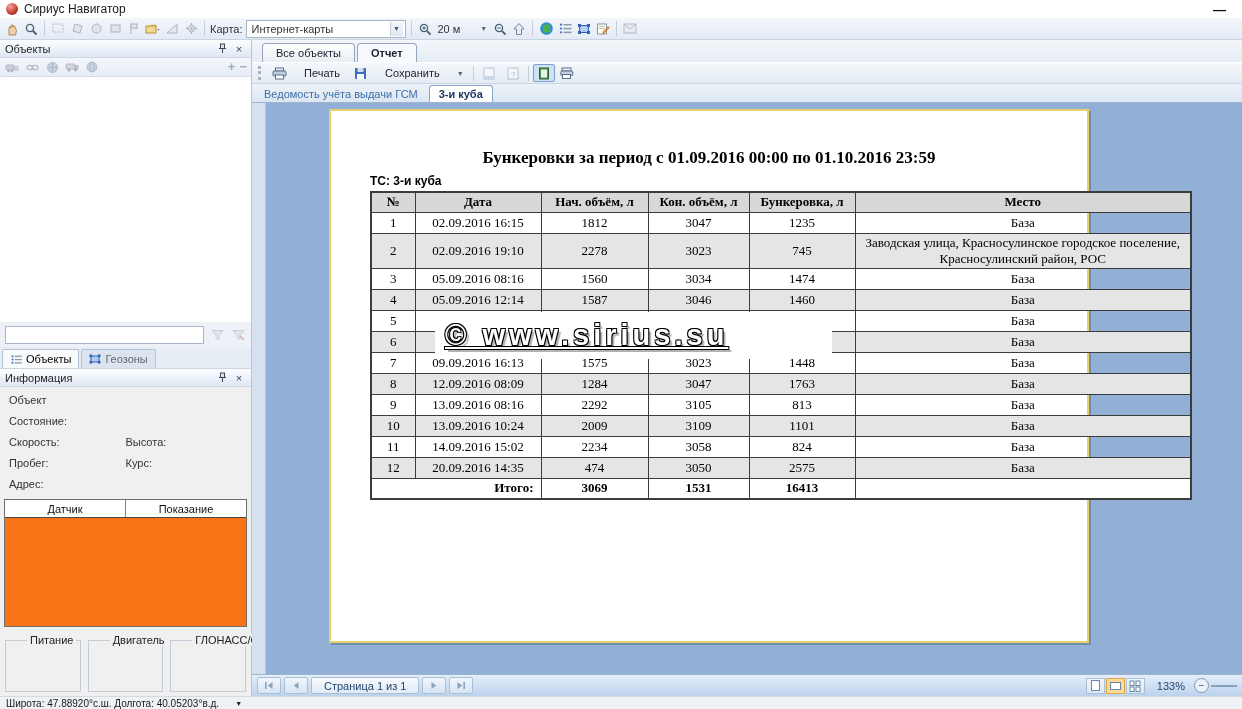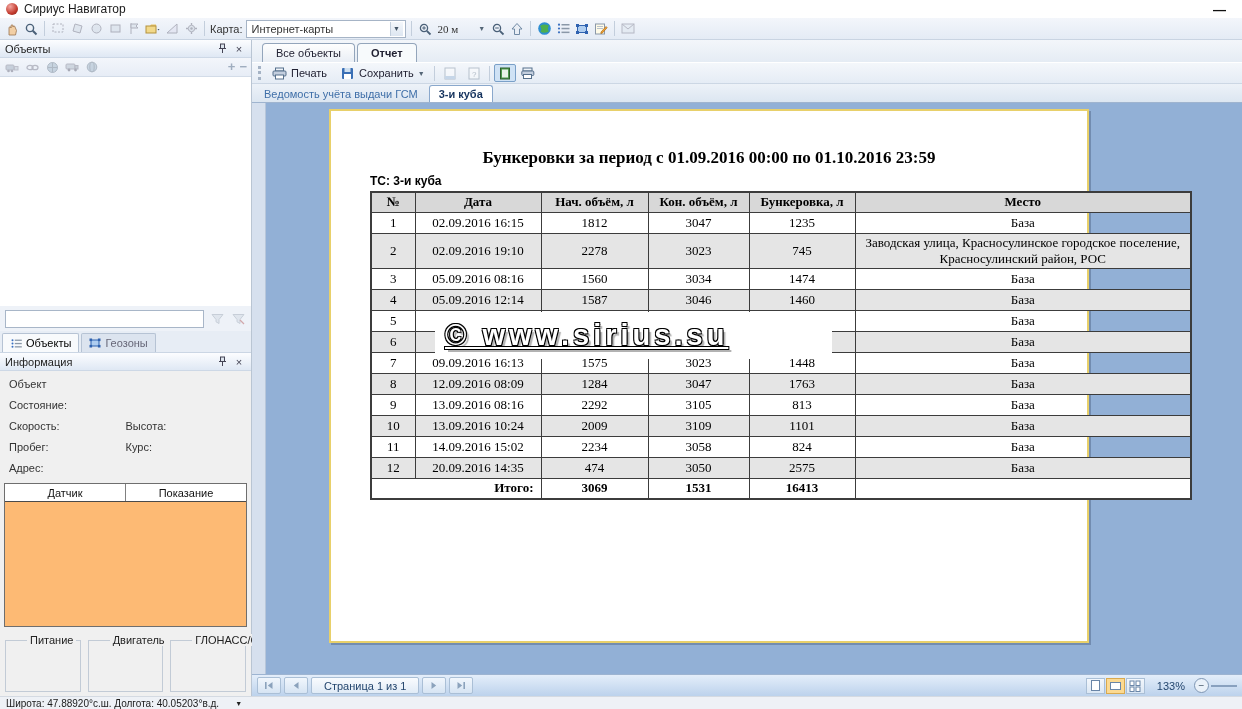--- a/index.html
+++ b/index.html
@@ -16,21 +16,21 @@
   .menubar { height:20px; display:flex; align-items:center; background:linear-gradient(#f8fafd,#edf1f8); border-bottom:1px solid #e2e8f1; font-size:12px; color:#1a1a1a; padding-left:4px; }
   .menu-item { padding:2px 11px; }
 
   
   .toolbar { height:22px; display:flex; align-items:center; background:linear-gradient(#f3f6fb,#e4ebf5); border-bottom:1px solid #c9d4e2; padding:0 4px; gap:3px; font-size:11px; color:#333; }
   .tb-sep { width:1px; height:15px; background:#c3cedc; margin:0 2px; }
   .ic { width:16px; height:16px; display:flex; align-items:center; justify-content:center; }
   .dim { opacity:.45; }
   .combo { width:160px; height:18px; background:#fff; border:1px solid #a6b4c6; display:flex; align-items:center; justify-content:space-between; padding:0 2px 0 5px; font-size:11px; }
   .combo-arrow { width:13px; height:14px; background:linear-gradient(#f4f7fb,#dde6f1); border-left:1px solid #c2cedc; display:flex; align-items:center; justify-content:center; font-size:7px; color:#456; }
-  .zoomscale { display:flex; align-items:center; gap:20px; padding:0 2px;font-family:Liberation Serif, serif; }
+  .zoomscale { display:flex; align-items:center; gap:20px; padding:0 2px; }
   .caret { font-size:7px; color:#567; }
 
   
   .content { flex:1; display:flex; min-height:0; }
 
   
   .left { width:252px; display:flex; flex-direction:column; background:#f0f0f0; border-right:1px solid #b9c5d3; }
   .panel-hdr { height:18px; display:flex; align-items:center; background:linear-gradient(#fcfdff,#dfe8f4); border-bottom:1px solid #cdd8e6; font-size:11px; color:#222; padding:0 5px; }
   .panel-hdr .sp { flex:1; }
   .hdr-ic { width:14px; height:14px; display:flex; align-items:center; justify-content:center; font-size:11px; color:#445; margin-left:3px; }
@@ -39,36 +39,36 @@
   .pm { font-size:13px; font-weight:bold; color:#9fadbf; line-height:10px; }
   .obj-list { flex:1; background:#fff; }
   .filter-row { height:25px; display:flex; align-items:center; gap:5px; padding:0 5px; background:#eef2f8; }
   .filter-input { flex:1; height:18px; border:1px solid #a8b6c8; background:#fff; font-size:11px; padding:0 3px; }
   .lp-tabs { height:22px; display:flex; align-items:flex-end; background:#e7edf5; padding-left:2px; border-bottom:1px solid #cbd6e4; gap:2px; }
   .lp-tab { height:19px; display:flex; align-items:center; gap:4px; padding:0 7px; font-size:11px; color:#667; background:#dce4ef; border:1px solid #b6c3d4; border-bottom:none; border-radius:2px 2px 0 0; }
   .lp-tab.active { background:#f8fafc; color:#000; }
   .info-body { background:#f0f0f0; padding:7px 9px 5px 9px; font-size:11px; color:#333; }
   .info-row { margin-bottom:9px; display:flex; }
   .info-row .half { width:50%; }
-  .sensor { margin:2px 4px 4px 4px; height:144px; border:1px solid #6e6e6e; background:#fdba74; display:flex; flex-direction:column; }
+  .sensor { margin:2px 4px 4px 4px; height:128px; border:1px solid #6e6e6e; background:#f97316; display:flex; flex-direction:column; }
   .sensor-hdr { height:18px; display:flex; background:#fff; border-bottom:1px solid #4a4a4a; font-size:11px; color:#111; }
   .sensor-hdr div { flex:1; display:flex; align-items:center; justify-content:center; }
   .sensor-hdr div:first-child { border-right:1px solid #808080; }
   .groups { display:flex; gap:7px; padding:9px 5px 4px 5px; }
   .groupbox { flex:1; height:52px; border:1px solid #c2cbd6; position:relative; }
   .groupbox > span { position:absolute; top:-7px; left:21px; background:#f0f0f0; padding:0 3px; font-size:11px; color:#222; white-space:nowrap; }
 
   
   .main { flex:1; display:flex; flex-direction:column; min-width:0; background:#e9eef6; }
   .main-tabs { height:22px; display:flex; align-items:flex-end; padding-left:10px; background:linear-gradient(#f3f6fa,#e5ecf4); gap:2px; }
   .main-tab { height:19px; padding:0 13px; display:flex; align-items:center; font-size:11px; color:#223; background:linear-gradient(#fefefe,#e9eef5); border:1px solid #93a5bb; border-bottom:none; border-radius:4px 4px 0 0; }
   .main-tab.active { font-weight:bold; background:#f7fafc; }
   .report-toolbar { height:22px; display:flex; align-items:center; background:linear-gradient(#f4f7fb,#e5ecf5); border-top:1px solid #fff; border-bottom:1px solid #ccd7e4; font-size:11px; color:#223; padding:0 3px; gap:2px; }
   .grip { width:3px; height:14px; border-left:3px dotted #a5b3c5; margin:0 3px; }
-  .rt-btn { display:flex; align-items:center; gap:4px; padding:2px 5px; border-radius:2px; }
+  .rt-btn { display:flex; align-items:center; gap:17px; padding:2px 5px; border-radius:2px; }
   .rt-iconbtn { width:22px; height:18px; display:flex; align-items:center; justify-content:center; border-radius:2px; }
   .pressed { border:1px solid #7aa0c8; background:#cfe2f5; }
   .subtabs { height:18px; display:flex; align-items:flex-end; background:linear-gradient(#edf2f8,#dce6f1); padding-left:3px; gap:2px; }
   .subtab { height:17px; display:flex; align-items:center; padding:0 9px; font-size:11px; color:#3f6fa8; }
   .subtab.active { background:#fff; border:1px solid #8aa8cc; border-bottom:none; border-radius:3px 3px 0 0; color:#15335e; font-weight:bold; }
   .viewer { flex:1; position:relative; background:#92b0d6; overflow:hidden; border-top:1px solid #9fb4cf; }
   .viewer-strip { position:absolute; left:0; top:0; bottom:0; width:14px; background:#d6e0ee; border-right:1px solid #b7c6da; }
 
   
   .page { position:absolute; left:77px; top:6px; width:760px; height:534px; background:#fff; border:2px solid #e8d06a; box-shadow:2px 2px 0 rgba(55,75,105,.35); }

